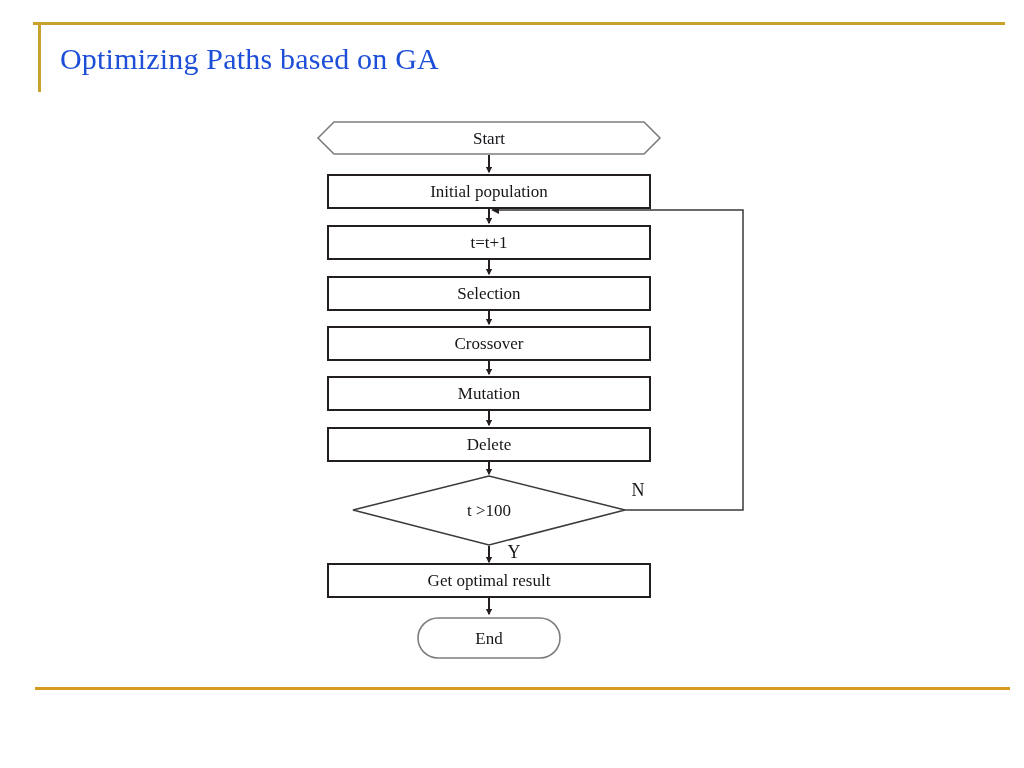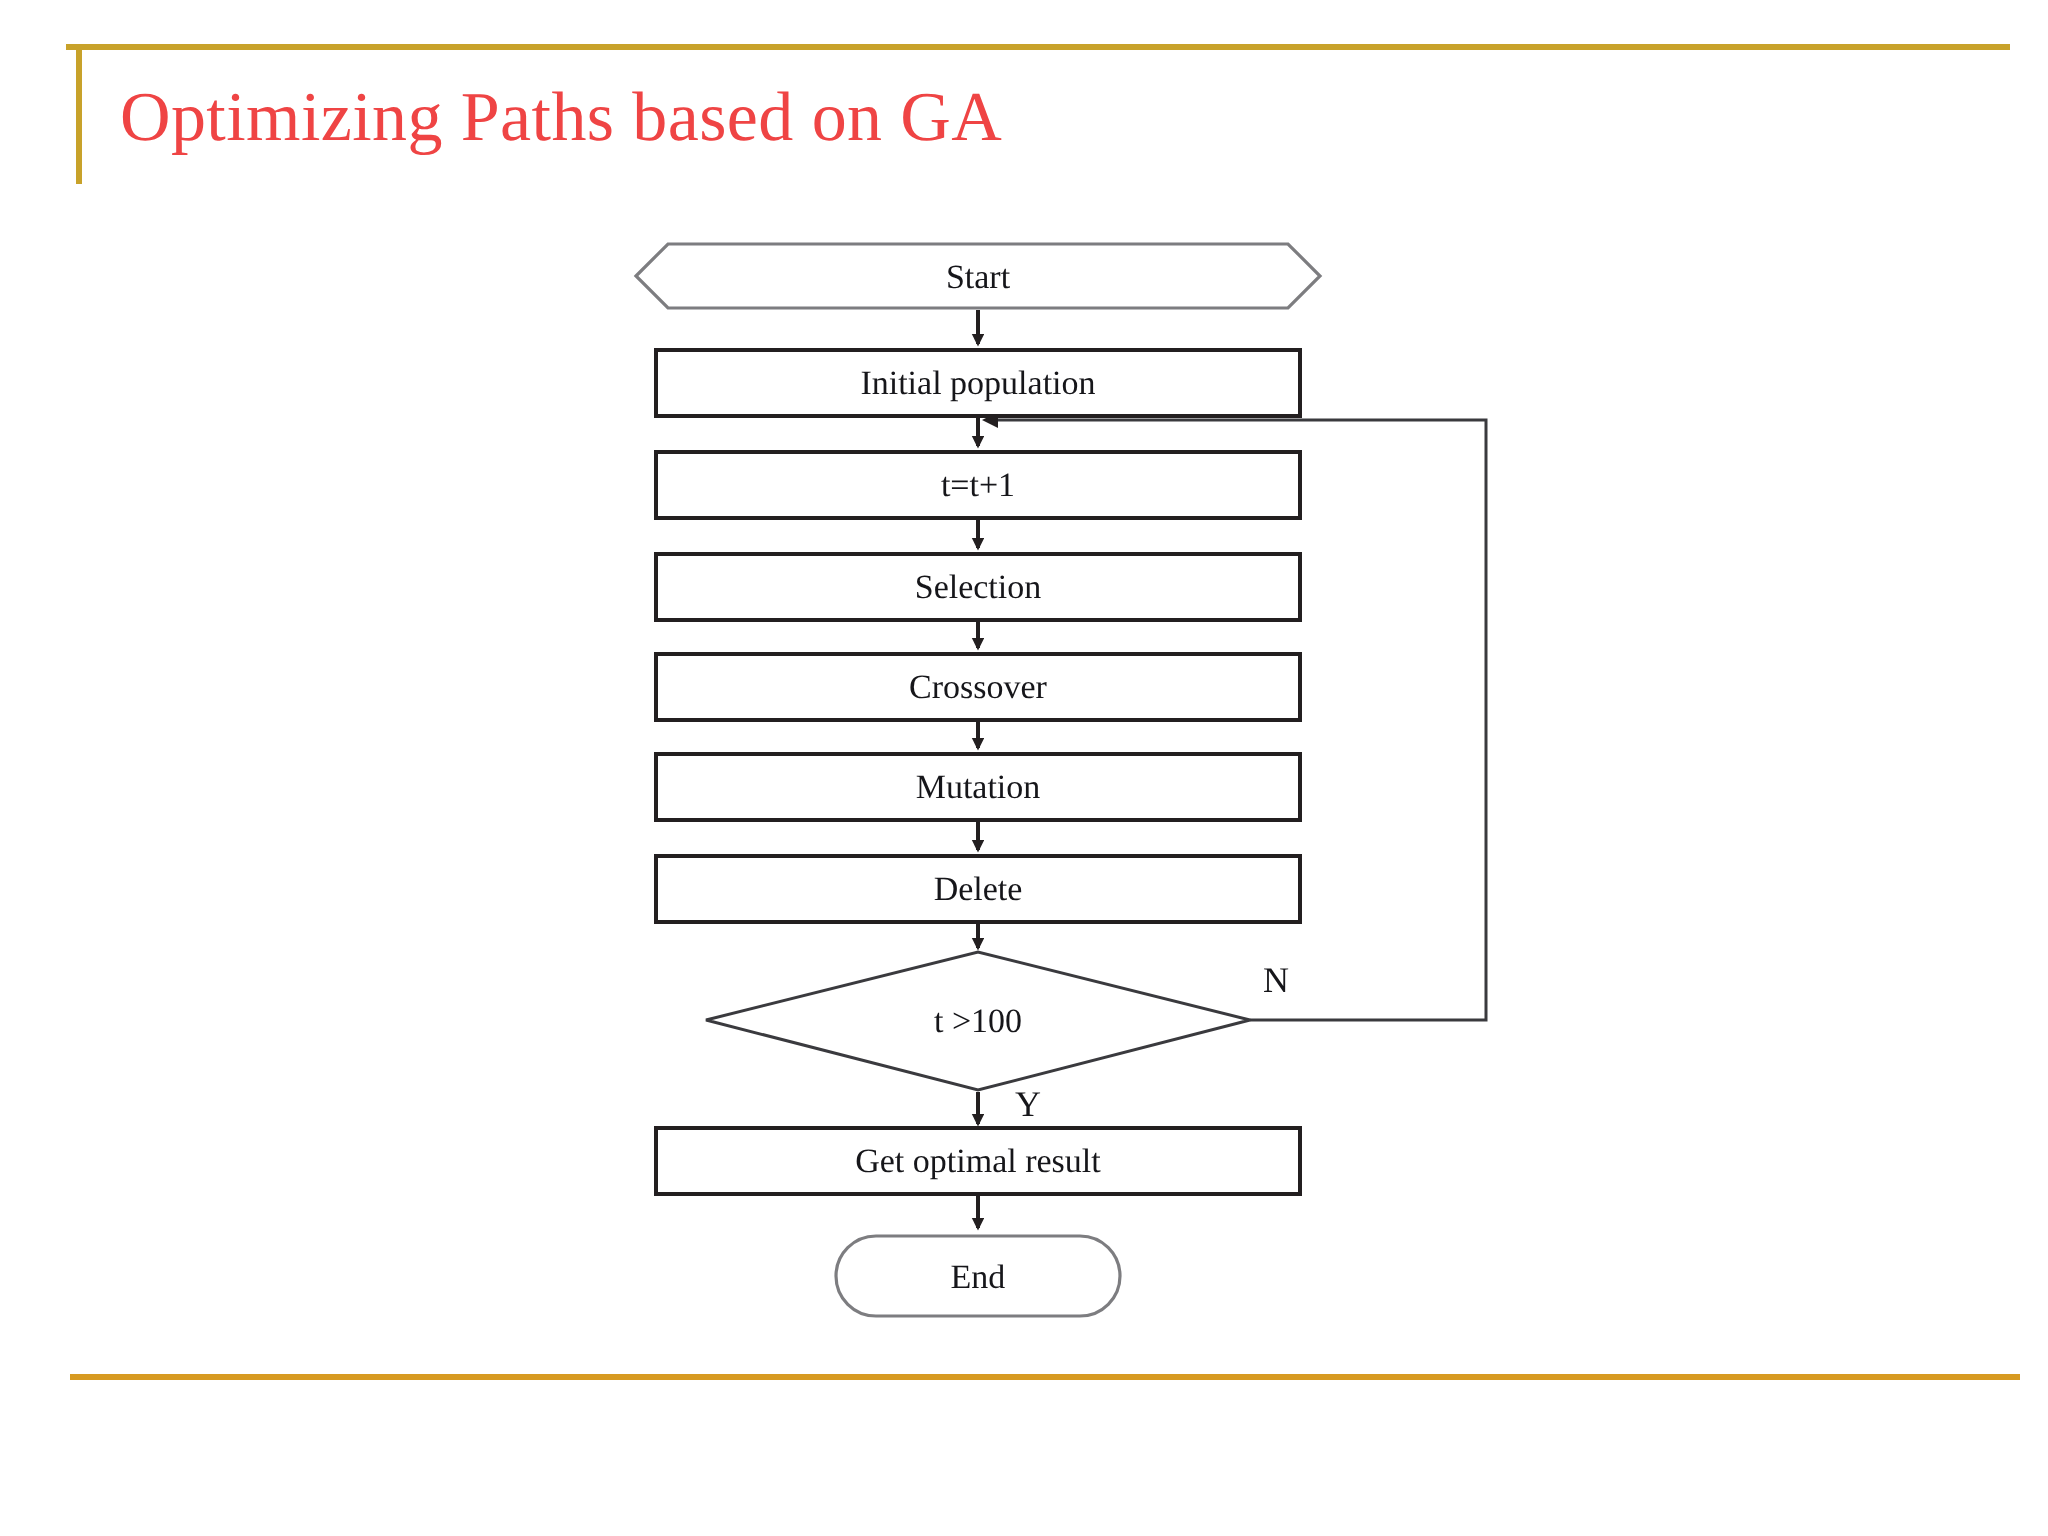--- a/index.html
+++ b/index.html
@@ -45,23 +45,23 @@
     top: 687px;
     width: 975px;
     height: 3px;
     background: #d79a21;
   }
   
   .slide-title {
     position: absolute;
     left: 60px;
     top: 37px;
-    font-size: 35px;
+    font-size: 30px;
     line-height: 44px;
-    color: #ef4444;
+    color: #1d4ed8;
     font-family: "Liberation Serif", "DejaVu Serif", serif;
     font-weight: normal;
     letter-spacing: 0.2px;
     white-space: nowrap;
   }
   
   .flow {
     position: absolute;
     left: 0;
     top: 0;

